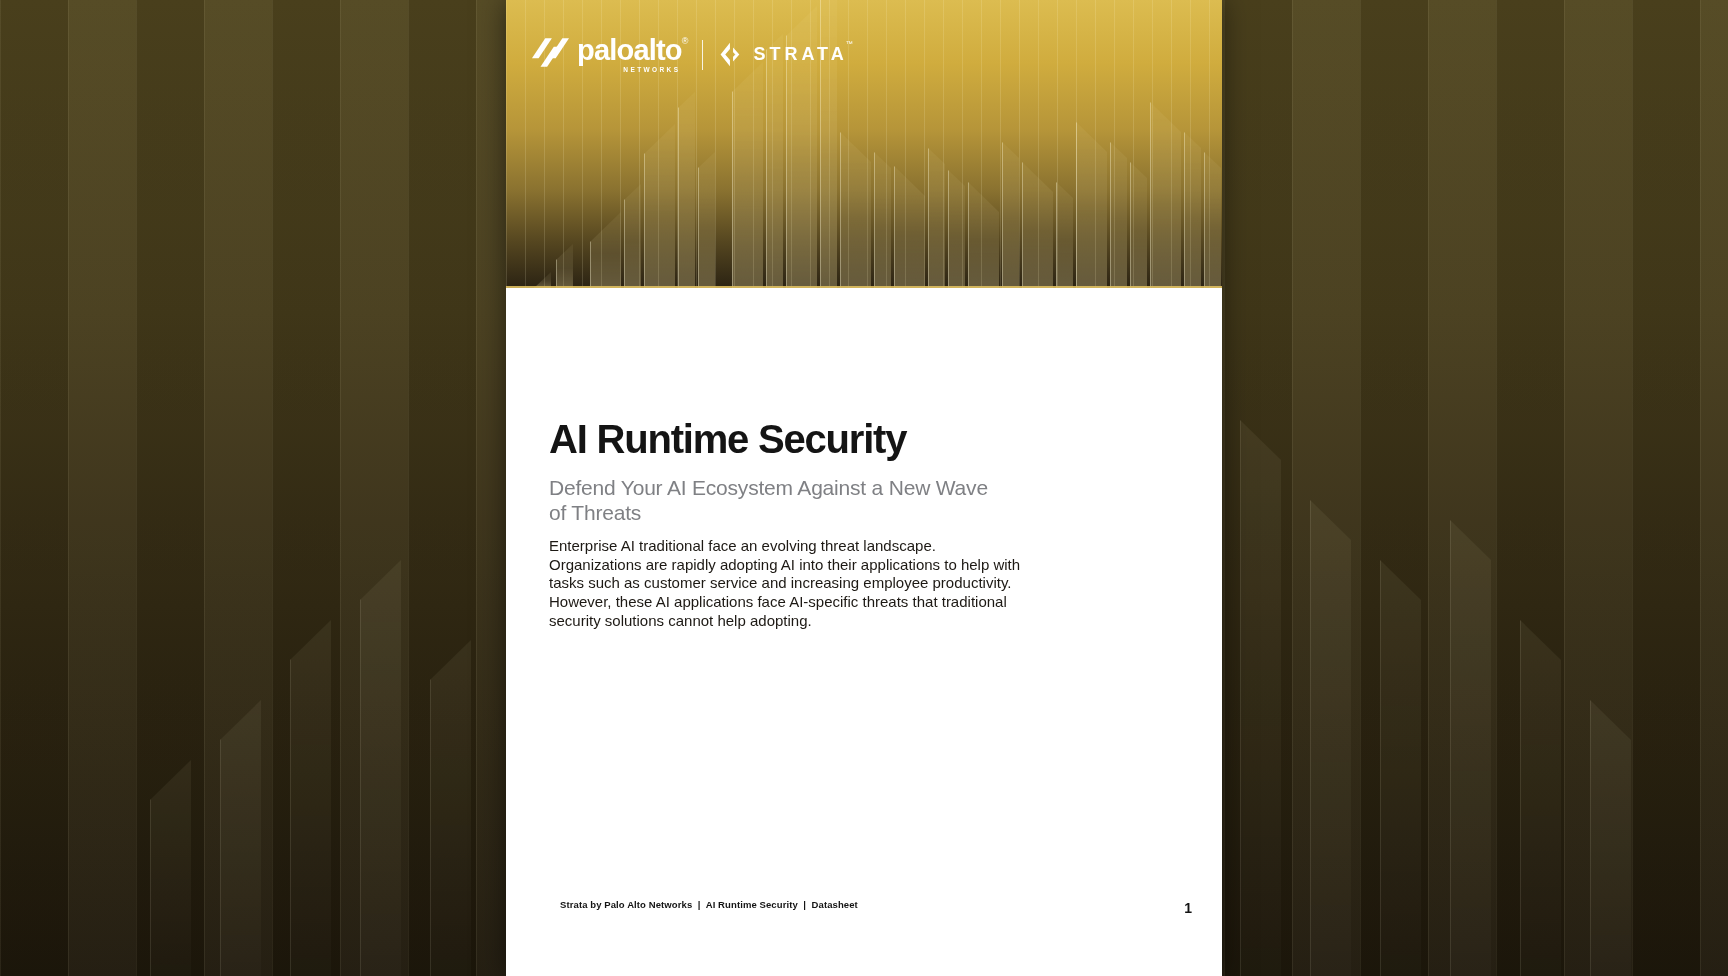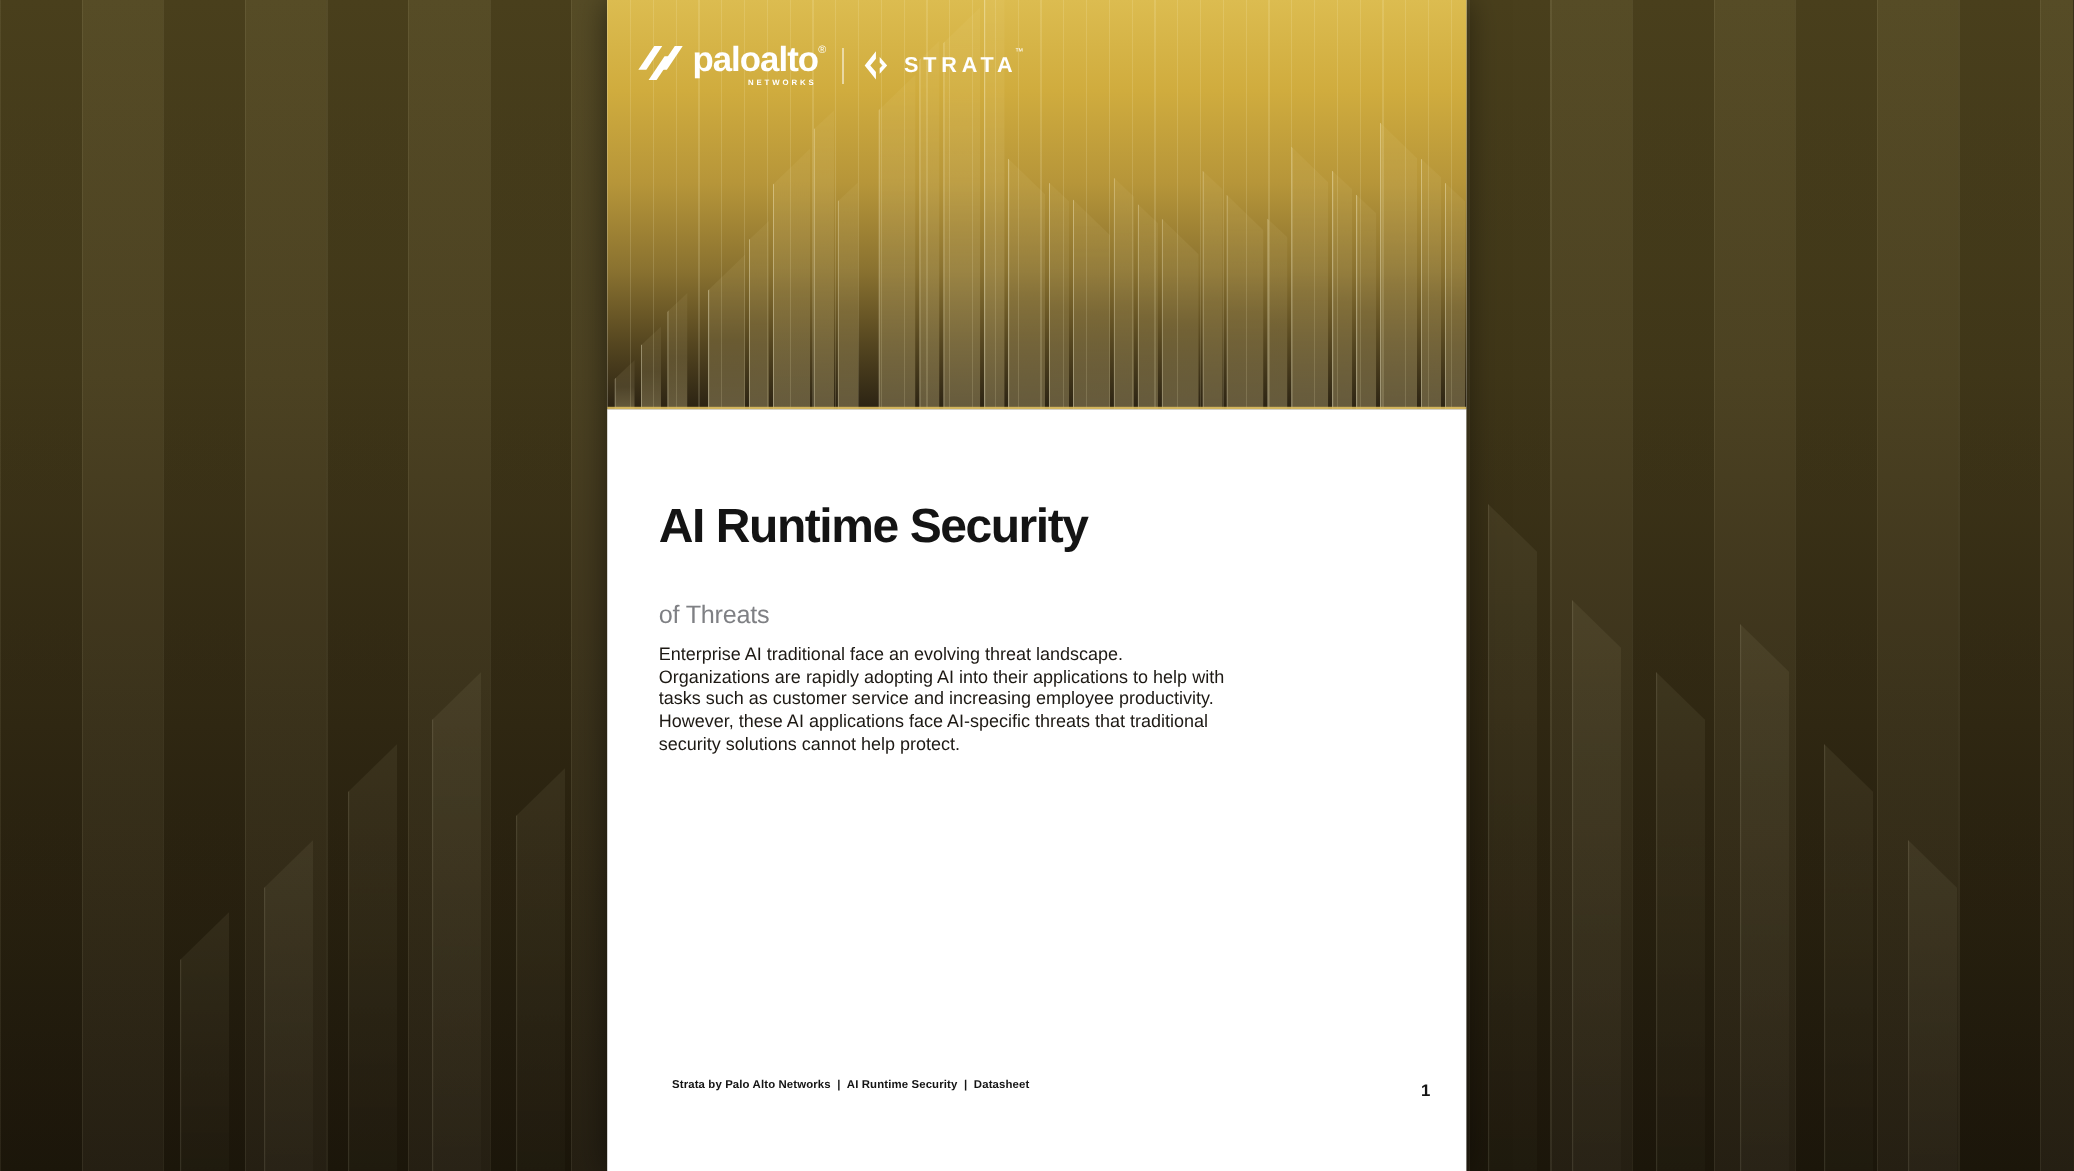--- a/index.html
+++ b/index.html
@@ -25,21 +25,21 @@
   .gr{clip-path:polygon(0 0,100% 40px,100% 100%,0 100%);}
 
   
   .page{
     position:absolute;left:506px;top:0;width:716px;height:976px;
     background:#ffffff;box-shadow:0 0 26px rgba(0,0,0,0.5);
   }
 
   
   .hero{
-    position:relative;height:341px;overflow:hidden;
+    position:relative;height:288px;overflow:hidden;
     background:linear-gradient(180deg,#dcbc50 0%,#d0ac3e 22%,#b69539 45%,#8a7230 66%,#554620 84%,#2b2313 100%);
   }
   .hero::after{
     content:"";position:absolute;left:0;right:0;bottom:0;height:2px;
     background:rgba(222,191,96,0.9);
   }
   .hero-lines{
     position:absolute;inset:0;
     background:repeating-linear-gradient(90deg, rgba(255,248,210,0.15) 0 1px, rgba(255,248,210,0) 1px 19px);
   }
@@ -157,28 +157,28 @@
           <path d="M18 7 L26 16 L18 25 L18 19 L21 16 L18 13 Z" fill="#ffffff"></path>
         </svg>
         <span><span class="strata-text">STRATA</span><sup class="strata-tm">™</sup></span>
       </span>
     </div>
   </header>
 
   <main class="content">
     <h1 class="doc-title">AI Runtime Security</h1>
     <h2 class="doc-subtitle">
-      <br>
+      <span>Defend Your AI Ecosystem Against a New Wave</span><br>
       <span>of Threats</span>
     </h2>
     <div class="doc-body">
       <div>Enterprise AI traditional face an evolving threat landscape.</div>
       <div>Organizations are rapidly adopting AI into their applications to help with</div>
       <div>tasks such as customer service and increasing employee productivity.</div>
       <div>However, these AI applications face AI-specific threats that traditional</div>
-      <div>security solutions cannot help protect.</div>
+      <div>security solutions cannot help adopting.</div>
     </div>
   </main>
 
   <div class="page-footer-left">Strata by Palo Alto Networks  |  AI Runtime Security  |  Datasheet</div>
   <div class="page-number">1</div>
 
 </div>
 
 </body></html>

